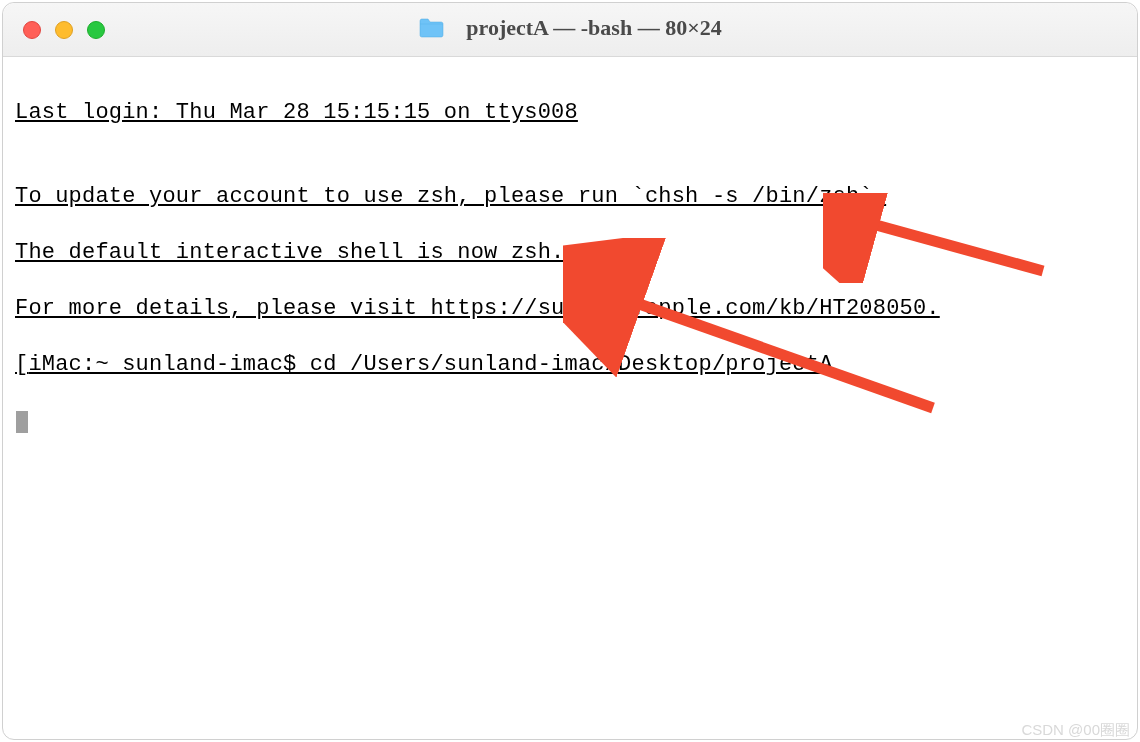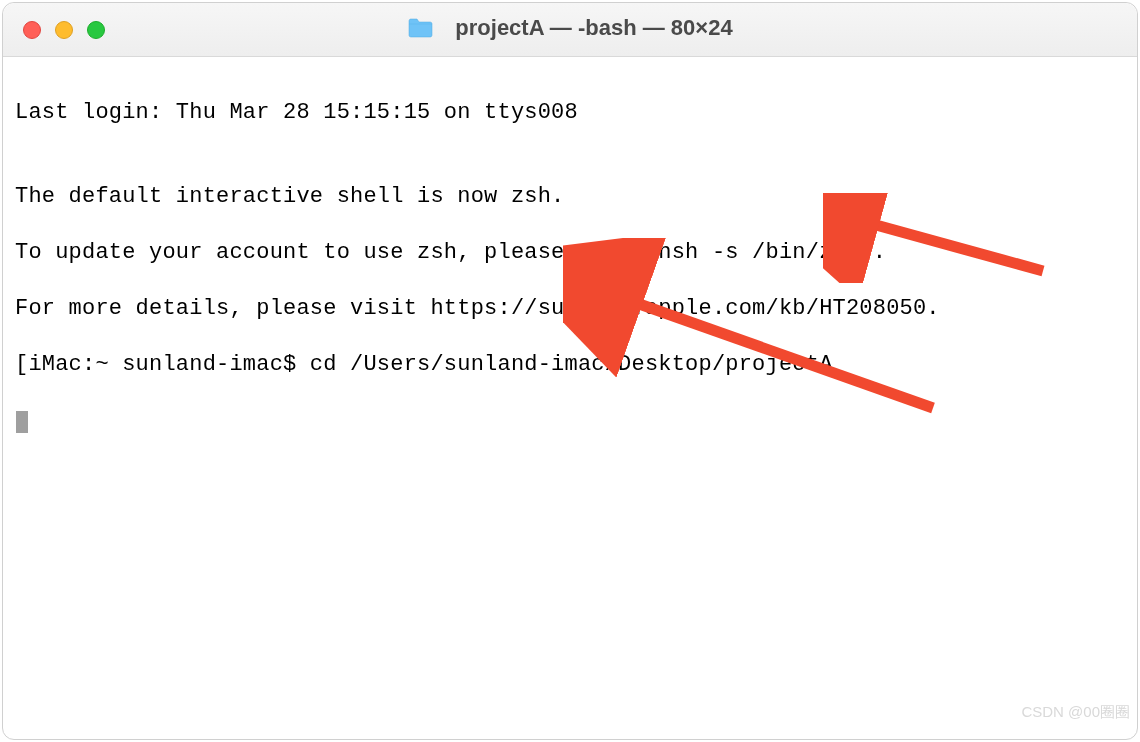--- a/index.html
+++ b/index.html
@@ -42,56 +42,57 @@
       position: absolute;
       left: 0;
       right: 0;
       text-align: center;
       pointer-events: none;
     }
     .title-inner {
       display: inline-flex;
       align-items: center;
       gap: 22px;
-      font-family: Liberation Sans, sans-serif;
+      font-family: Liberation Serif, serif;
       font-size: 22px;
       font-weight: 600;
       color: #4a4a4a;
     }
     .folder-icon-svg {
       width: 26px;
       height: 22px;
     }
     .terminal-body {
       padding: 14px 12px;
       font-size: 22px;
       line-height: 28px;
       color: #000000;
       white-space: pre;
       letter-spacing: 0.2px;
       font-family: "SF Mono", Menlo, Monaco, "Courier New", monospace;
     }
     .term-line {
       display: block;
+      text-decoration: underline;
     }
     .cursor-block {
       display: inline-block;
       width: 12px;
       height: 22px;
       background: #9f9f9f;
       vertical-align: text-bottom;
       margin-left: 1px;
     }
     .annotation-arrow {
       position: absolute;
       pointer-events: none;
     }
     .watermark {
       position: absolute;
-      bottom: 20px;
+      bottom: 2px;
       right: 10px;
       font-family: -apple-system, Arial, sans-serif;
       font-size: 15px;
       color: #d9d9d9;
     }
     .window-frame {
       border: 1px solid #d0d0d0;
       border-radius: 12px;
       height: 738px;
       margin: 2px;
@@ -118,22 +119,22 @@
           <path d="M2 7 L25 7" stroke="#5bb3ea" stroke-width="0.5"></path>
         </svg>
         <span>projectA — -bash — 80×24</span>
       </div>
     </div>
   </div>
 
   <div class="terminal-body">
 <span class="term-line">Last login: Thu Mar 28 15:15:15 on ttys008</span>
 <span class="term-line"></span>
+<span class="term-line">To update your account to use zsh, please run `chsh -s /bin/zsh`.</span>
 <span class="term-line">The default interactive shell is now zsh.</span>
-<span class="term-line">To update your account to use zsh, please run `chsh -s /bin/zsh`.</span>
 <span class="term-line">For more details, please visit https://support.apple.com/kb/HT208050.</span>
 <span class="term-line"><span>[</span><span>iMac:~ sunland-imac$ cd /Users/sunland-imac/Desktop/projectA</span></span>
 <span class="term-line"><span class="cursor-block"></span></span>
   </div>
 
   <svg class="annotation-arrow" style="left:820px; top:190px; width:230px; height:90px;" viewBox="0 0 230 90">
     <defs>
       <marker id="ah1" markerWidth="14" markerHeight="14" refX="3" refY="7" orient="auto" markerUnits="strokeWidth">
         <path d="M0,0 L0,14 L14,7 Z" fill="#f1492f"></path>
       </marker>

